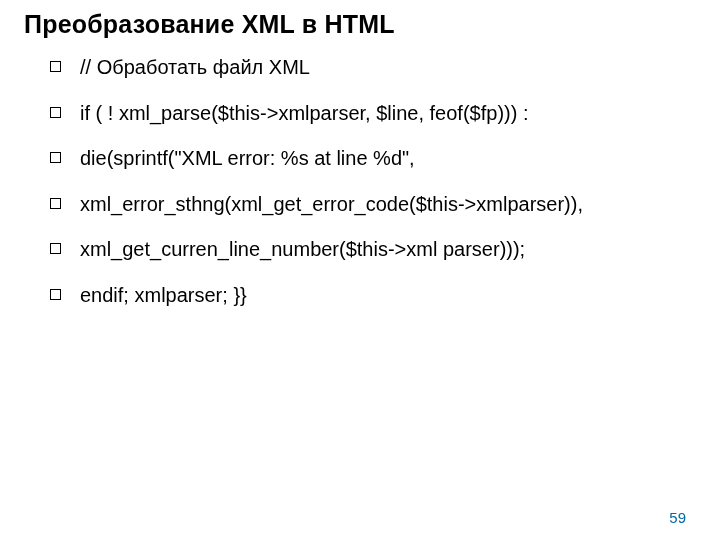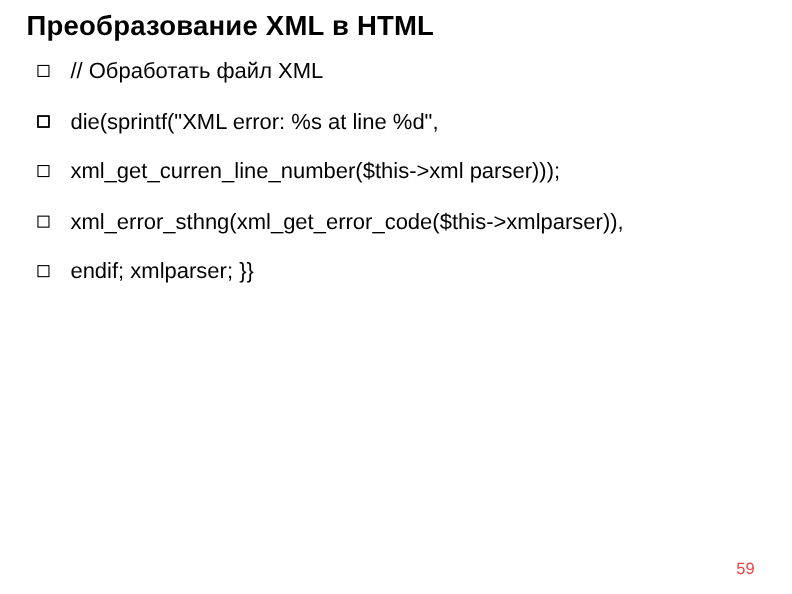--- a/index.html
+++ b/index.html
@@ -20,21 +20,21 @@
     position: relative;
   }
   .title {
     font-size: 25px;
     font-weight: bold;
     margin: 0 0 14px 0;
     letter-spacing: 0.2px;
   }
   ul.bullets {
     list-style: none;
-    margin: 0;
+    margin: 16px;
     padding: 0;
   }
   ul.bullets > li {
     position: relative;
     padding-left: 40px;
     font-size: 20px;
     line-height: 1.28;
     margin-bottom: 20px;
   }
   ul.bullets > li .marker {
@@ -44,51 +44,52 @@
     width: 11px;
     height: 11px;
     border: 1.5px solid #000;
     box-sizing: border-box;
   }
   .pagenum {
     position: absolute;
     right: 34px;
     bottom: 14px;
     font-size: 15px;
-    color: #ef4444;
+    color: #0369a1;
   }
 </style>
 </head>
 <body>
 
 <div class="slide">
   <h1 class="title">Преобразование XML в HTML</h1>
 
   <ul class="bullets">
     <li>
       <span class="marker"></span>
       <span>// Обработать файл XML</span>
     </li>
     <li>
       <span class="marker"></span>
     </li>
     <li>
       <span class="marker"></span>
+      <span>if ( ! xml_parse($this-&gt;xmlparser, $line, feof($fp))) :</span>
     </li>
     <li>
       <span class="marker"></span>
       <span>die(sprintf("XML error: %s at line %d",</span>
     </li>
     <li>
       <span class="marker"></span>
-      <span>xml_get_curren_line_number($this-&gt;xml parser)));</span>
+      <span>xml_error_sthng(xml_get_error_code($this-&gt;xmlparser)),</span>
     </li>
     <li>
       <span class="marker"></span>
-      <span>xml_error_sthng(xml_get_error_code($this-&gt;xmlparser)),</span>
+      <span>xml_get_curren_line_number($this-&gt;xml parser)));</span>
     </li>
     <li>
       <span class="marker"></span>
       <span>endif; xmlparser; }}</span>
     </li>
   </ul>
 
   <div class="pagenum">59</div>
 </div>
 

